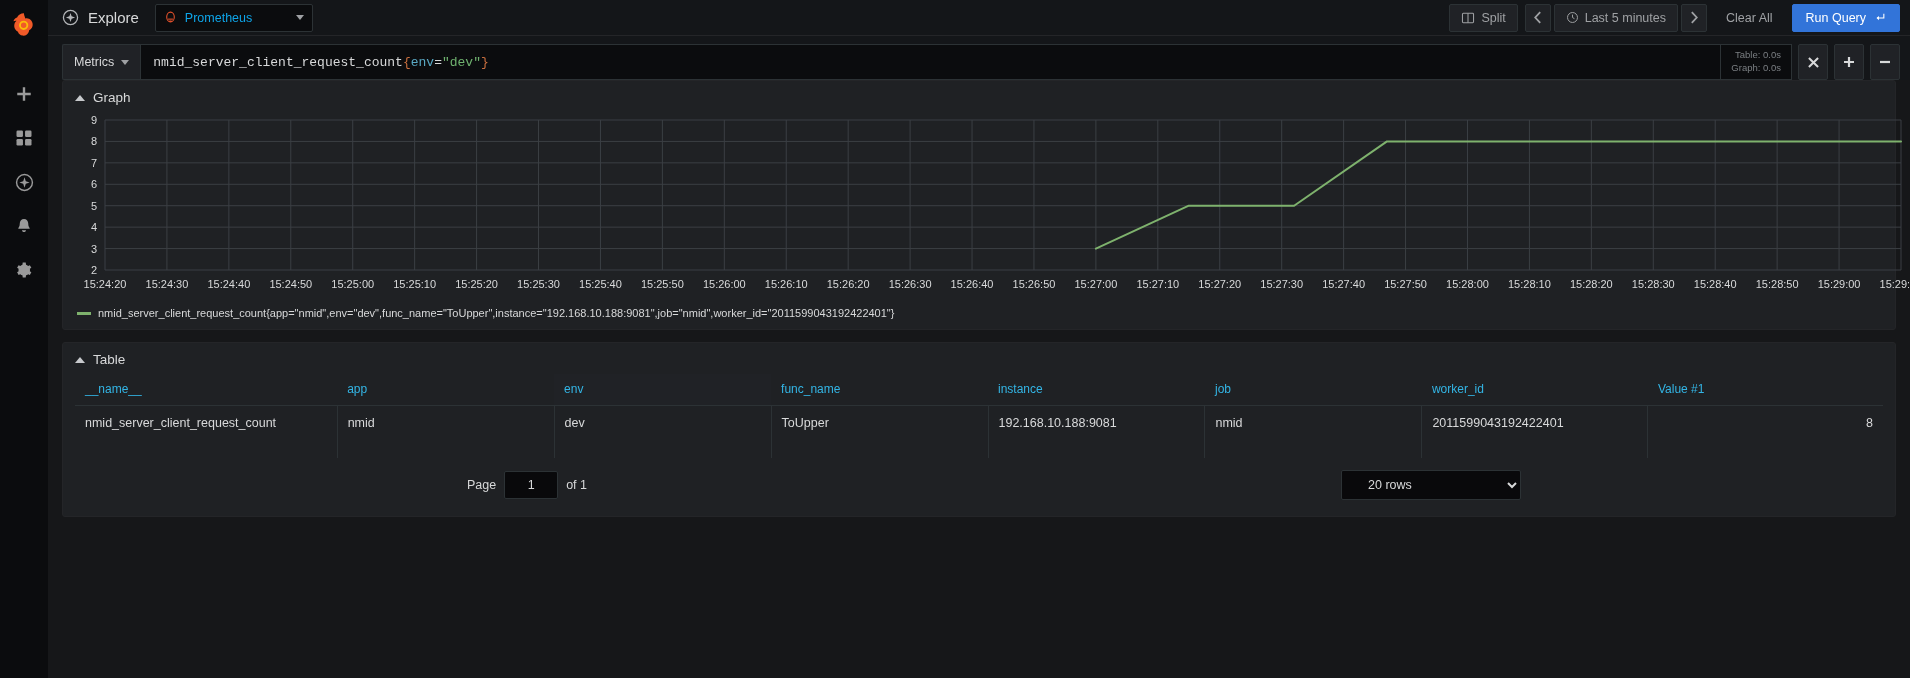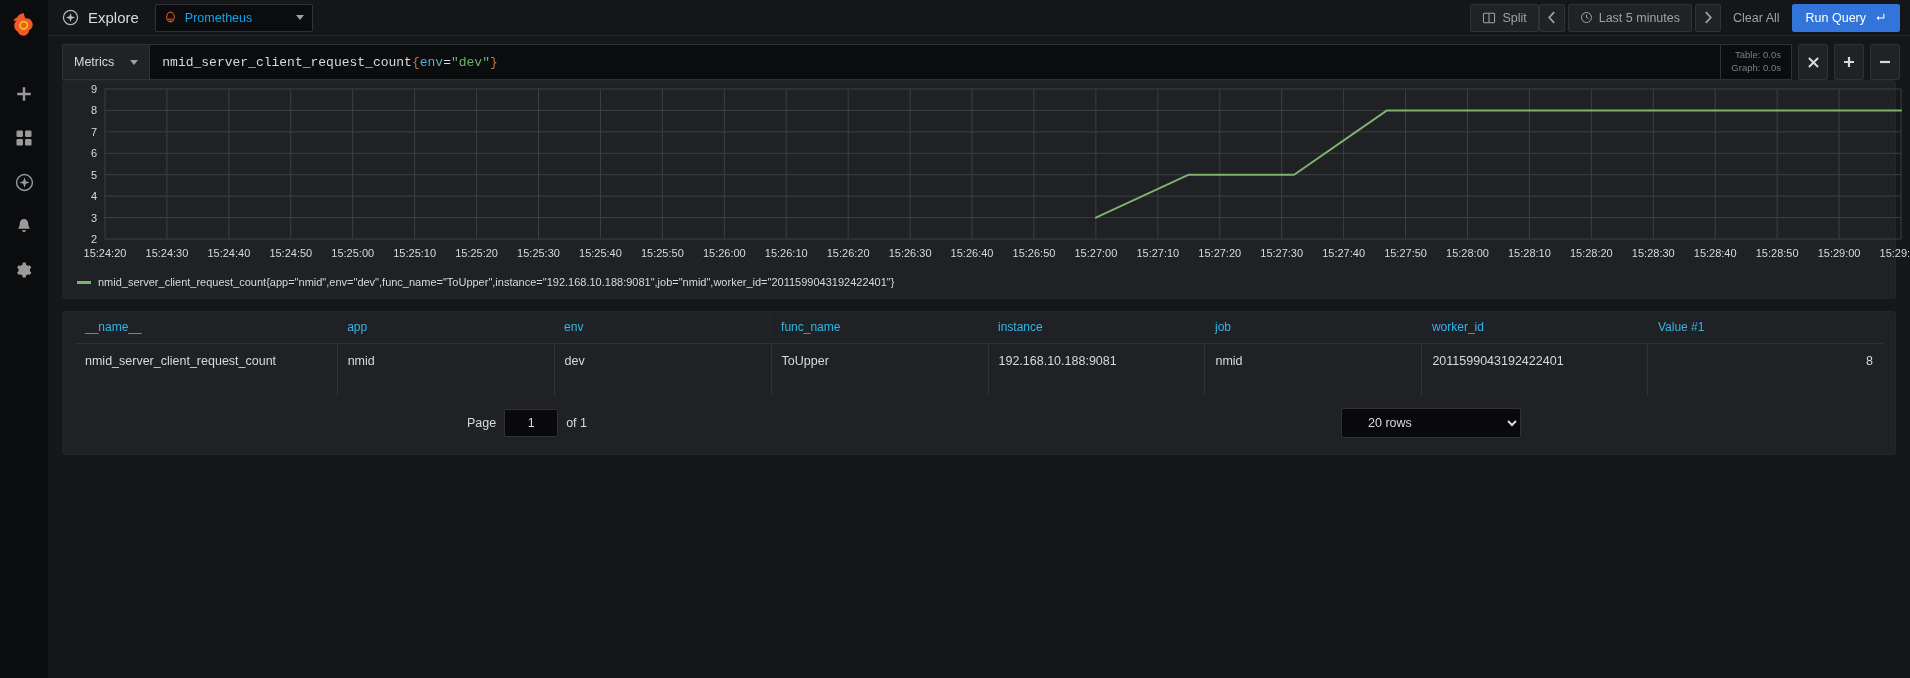--- a/index.html
+++ b/index.html
@@ -41,21 +41,21 @@
     margin-left: 16px; width: 158px; height: 28px; background: #0b0c0e;
     border: 1px solid #2c3235; border-radius: 2px;
     display: flex; align-items: center; padding: 0 8px; gap: 8px;
     font-size: 12.5px; color: #0ea5e9; cursor: pointer; position: relative;
   }
   .ds-picker .caret {
     position: absolute; right: 8px;
     width: 0; height: 0; border-left: 4px solid transparent;
     border-right: 4px solid transparent; border-top: 5px solid #9fa1a4;
   }
-  .topnav-right { margin-left: auto; display: flex; }
+  .topnav-right { margin-left: auto; display: flex; gap: 7px; }
   .tbtn {
     height: 28px; background: #202226; border: 1px solid #2c3235;
     border-radius: 2px; color: #9fa1a4; font-size: 12.5px;
     display: flex; align-items: center; gap: 6px; padding: 0 11px; cursor: pointer;
   }
   .tbtn.plain { background: transparent; border-color: transparent; }
   .timegroup { display: flex; align-items: center; gap: 3px; }
   .arrowbtn {
     width: 26px; height: 28px; background: #202226; border: 1px solid #2c3235;
     border-radius: 2px; color: #9fa1a4; cursor: pointer;
@@ -68,21 +68,21 @@
   }
 
   
   .querybar {
     background: #141619; display: flex; align-items: stretch;
     padding: 8px 10px 0 14px; height: 44px; flex: 0 0 44px;
   }
   .metrics-btn {
     background: #202226; border: 1px solid #2c3235; border-right: none;
     border-radius: 2px 0 0 2px; color: #d8d9da; font-size: 12.5px;
-    display: flex; align-items: center; gap: 16px; padding: 0 11px; cursor: pointer;
+    display: flex; align-items: center; gap: 7px; padding: 0 11px; cursor: pointer;
   }
   .metrics-btn .caret {
     width: 0; height: 0; border-left: 4px solid transparent;
     border-right: 4px solid transparent; border-top: 5px solid #9fa1a4;
   }
   .query-field {
     flex: 1 1 auto; background: #0b0c0e; border: 1px solid #2c3235;
     display: flex; align-items: center; padding: 0 12px;
     font-family: "Liberation Mono", monospace; font-size: 13px; cursor: text;
     min-width: 0; overflow: hidden;
@@ -312,20 +312,24 @@
         <svg width="12" height="12" viewBox="0 0 12 12">
           <path d="M1 6h10" stroke="currentColor" stroke-width="2.2"></path>
         </svg>
       </div>
     </div>
 
 
     <div class="panels">
 
       <div class="panel">
+        <div class="panel-head">
+          <span class="tri"></span>
+          <span class="panel-title">Graph</span>
+        </div>
         <div class="graph-wrap">
           <svg id="chart" width="1836" height="182" viewBox="0 0 1836 182">
               <line x1="32" y1="6" x2="1828" y2="6" stroke="#3b3f44" stroke-width="1"></line>
               <text x="24" y="10" text-anchor="end" class="axis-text">9</text>
               <line x1="32" y1="27.428571428571427" x2="1828" y2="27.428571428571427" stroke="#3b3f44" stroke-width="1"></line>
               <text x="24" y="31.428571428571427" text-anchor="end" class="axis-text">8</text>
               <line x1="32" y1="48.857142857142854" x2="1828" y2="48.857142857142854" stroke="#3b3f44" stroke-width="1"></line>
               <text x="24" y="52.857142857142854" text-anchor="end" class="axis-text">7</text>
               <line x1="32" y1="70.28571428571428" x2="1828" y2="70.28571428571428" stroke="#3b3f44" stroke-width="1"></line>
               <text x="24" y="74.28571428571428" text-anchor="end" class="axis-text">6</text>
@@ -400,20 +404,24 @@
               <path d="M1022.9 134.6 L1115.8 91.7 L1221.1 91.7 L1314.0 27.4 L1828.0 27.4" fill="none" stroke="#7eb26d" stroke-width="2" stroke-linejoin="round" stroke-linecap="round"></path>
             </svg>
         </div>
         <div class="legend-row">
           <span class="legend-swatch"></span>
           <span>nmid_server_client_request_count{app="nmid",env="dev",func_name="ToUpper",instance="192.168.10.188:9081",job="nmid",worker_id="2011599043192422401"}</span>
         </div>
       </div>
 
       <div class="panel">
+        <div class="panel-head">
+          <span class="tri"></span>
+          <span class="panel-title">Table</span>
+        </div>
         <div class="tbl-wrap">
           <table class="tbl">
             <colgroup>
               <col style="width:14.5%">
                 <col style="width:12%">
                 <col style="width:12%">
                 <col style="width:12%">
               <col style="width:12%">
                 <col style="width:12%">
                 <col style="width:12.5%">

